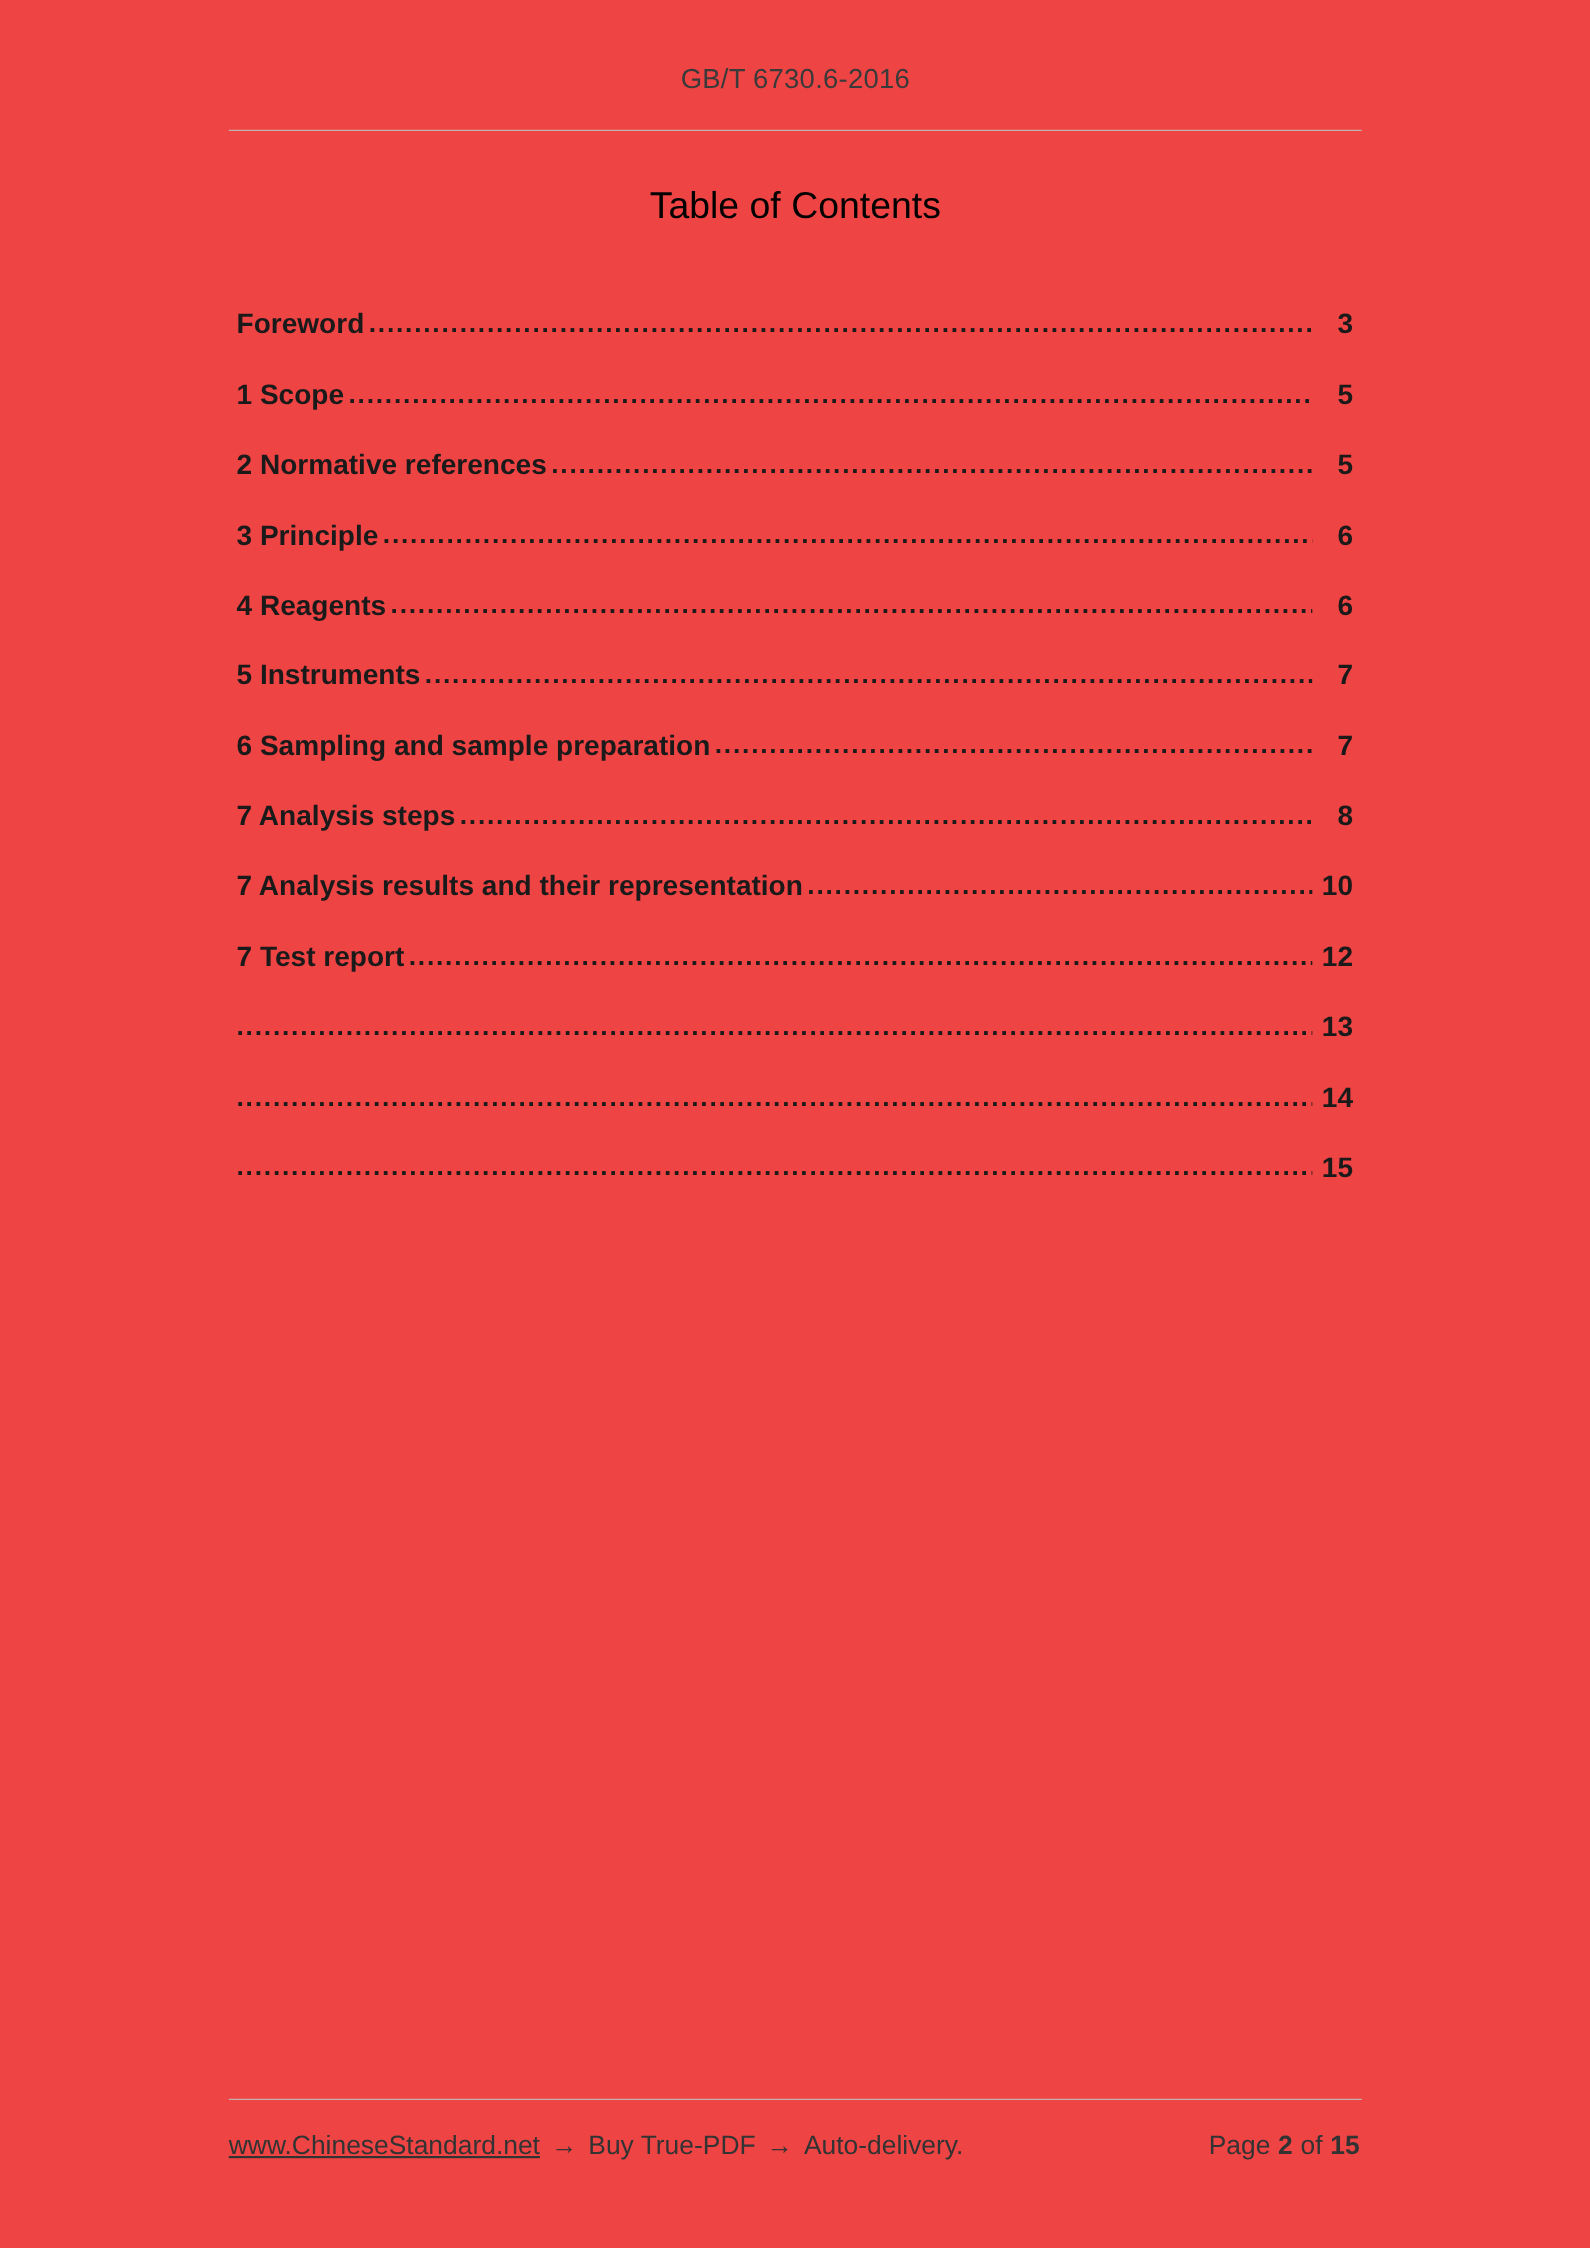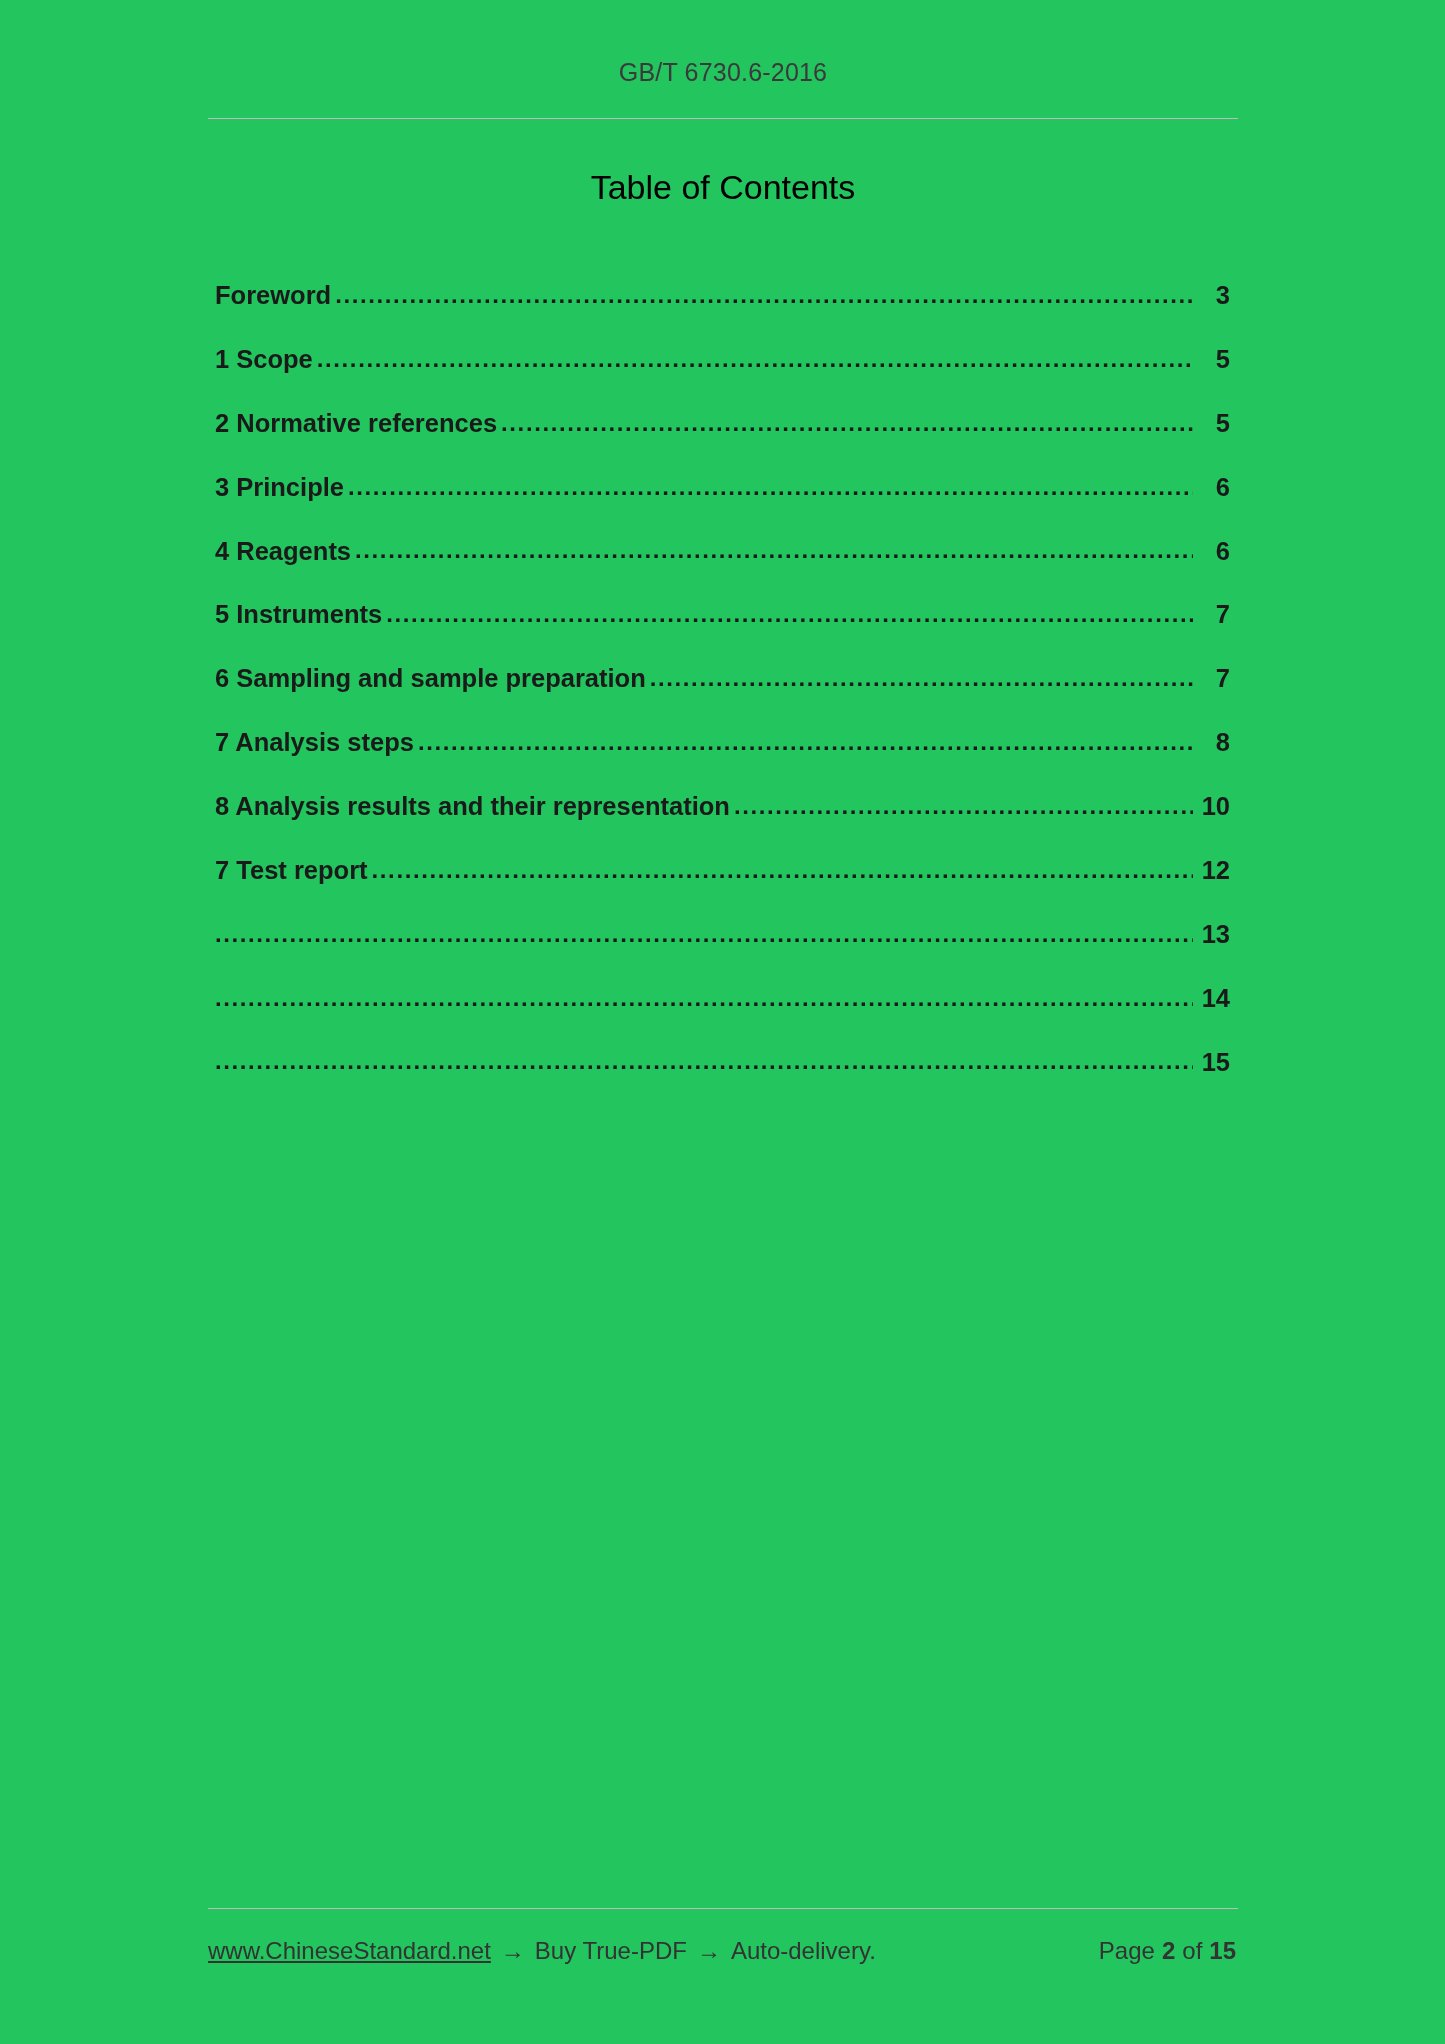--- a/index.html
+++ b/index.html
@@ -9,21 +9,21 @@
   }
   body {
     font-family: "Liberation Sans", sans-serif;
     color: #000000;
   }
   .page {
     position: relative;
     width: 1445px;
     height: 2044px;
     margin: 0 auto;
-    background: #22c55e;
+    background: #ef4444;
     box-sizing: border-box;
     overflow: hidden;
   }
   .header {
     position: absolute;
     top: 58px;
     left: 208px;
     width: 1030px;
     text-align: center;
     font-size: 25px;
@@ -170,21 +170,21 @@
         <span class="toc-label">6 Sampling and sample preparation</span>
         <span class="toc-dots">................................................................................................................................................................</span>
         <span class="toc-page">7</span>
       </div>
       <div class="toc-entry">
         <span class="toc-label">7 Analysis steps</span>
         <span class="toc-dots">................................................................................................................................................................</span>
         <span class="toc-page">8</span>
       </div>
       <div class="toc-entry">
-        <span class="toc-label">8 Analysis results and their representation</span>
+        <span class="toc-label">7 Analysis results and their representation</span>
         <span class="toc-dots">................................................................................................................................................................</span>
         <span class="toc-page">10</span>
       </div>
       <div class="toc-entry">
         <span class="toc-label">7 Test report</span>
         <span class="toc-dots">................................................................................................................................................................</span>
         <span class="toc-page">12</span>
       </div>
       <div class="toc-entry">
         <span class="toc-dots">................................................................................................................................................................</span>

